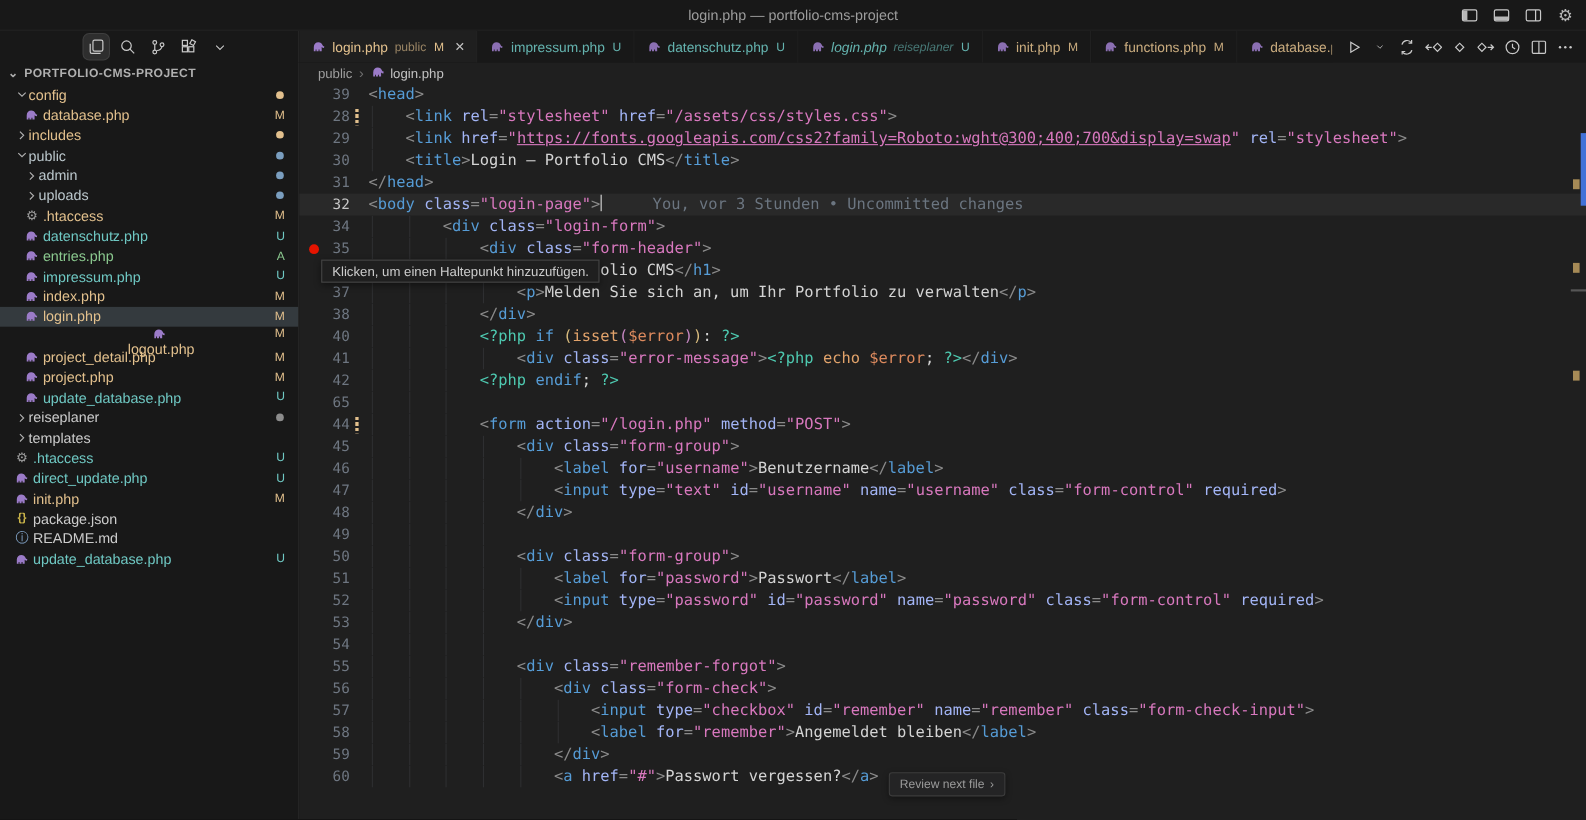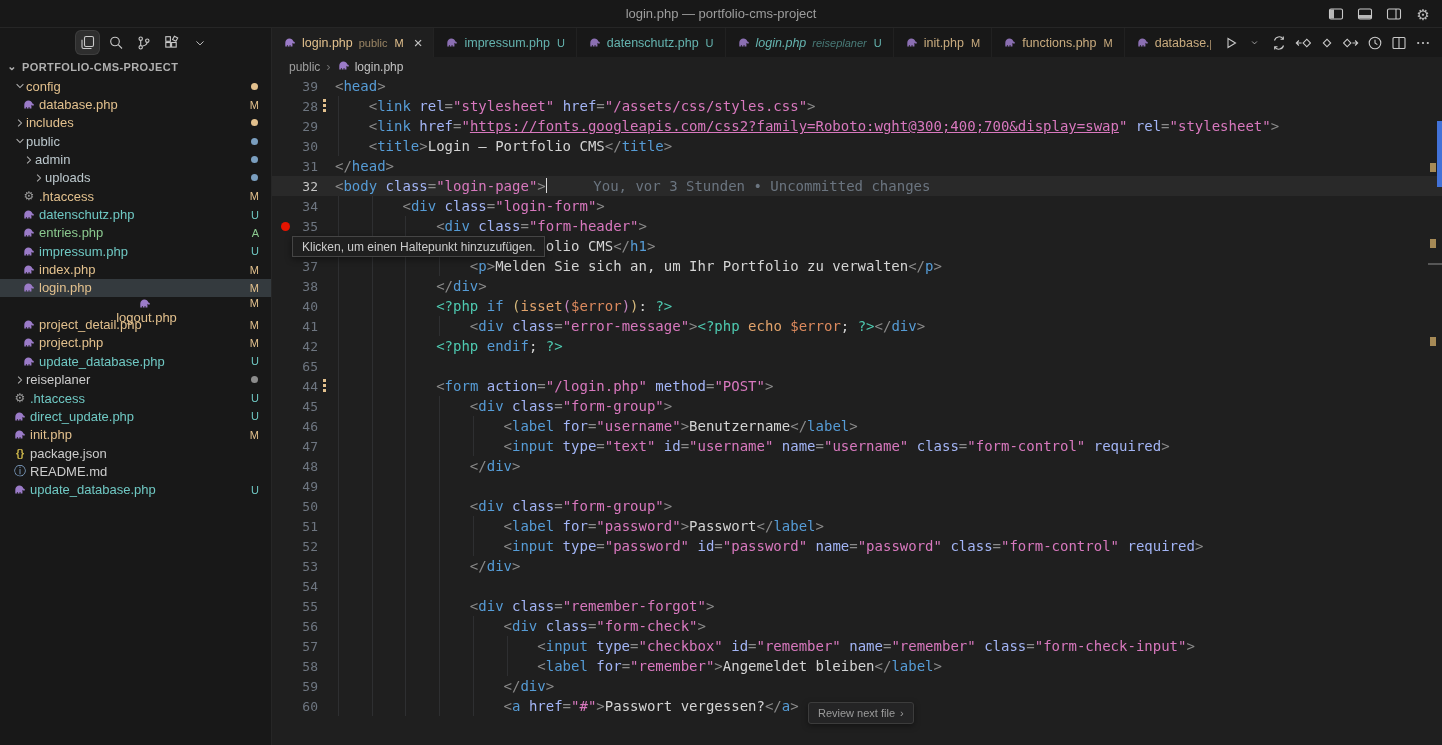--- a/index.html
+++ b/index.html
@@ -307,21 +307,21 @@
         </div>
         <div class="tree-row" style="padding-left: 22px;">
           <span class="twisty">
             <svg width="12" height="12" viewBox="0 0 16 16" fill="none" stroke="#b0b0b0" stroke-width="1.4">
               <path d="M5.5 3.5l4.5 4.5-4.5 4.5"></path>
             </svg>
           </span>
           <span style="color: rgb(188, 200, 205);">admin</span>
           <span class="dotb" style="background: rgb(122, 158, 191);"></span>
         </div>
-        <div class="tree-row" style="padding-left: 32px;">
+        <div class="tree-row" style="padding-left: 22px;">
           <span class="twisty">
             <svg width="12" height="12" viewBox="0 0 16 16" fill="none" stroke="#b0b0b0" stroke-width="1.4">
               <path d="M5.5 3.5l4.5 4.5-4.5 4.5"></path>
             </svg>
           </span>
           <span style="color: rgb(188, 200, 205);">uploads</span>
           <span class="dotb" style="background: rgb(122, 158, 191);"></span>
         </div>
         <div class="tree-row" style="padding-left: 22px;">
           <span class="ficon">
@@ -412,20 +412,28 @@
           <span class="tree-badge" style="color: rgb(111, 200, 195);">U</span>
         </div>
         <div class="tree-row" style="padding-left: 13px;">
           <span class="twisty">
             <svg width="12" height="12" viewBox="0 0 16 16" fill="none" stroke="#b0b0b0" stroke-width="1.4">
               <path d="M5.5 3.5l4.5 4.5-4.5 4.5"></path>
             </svg>
           </span>
           <span style="color: rgb(204, 204, 204);">reiseplaner</span>
           <span class="dotb" style="background: rgb(140, 140, 140);"></span>
+        </div>
+        <div class="tree-row" style="padding-left: 13px;">
+          <span class="twisty">
+            <svg width="12" height="12" viewBox="0 0 16 16" fill="none" stroke="#b0b0b0" stroke-width="1.4">
+              <path d="M5.5 3.5l4.5 4.5-4.5 4.5"></path>
+            </svg>
+          </span>
+          <span style="color: rgb(204, 204, 204);">templates</span>
         </div>
         <div class="tree-row" style="padding-left: 13px;">
           <span class="ficon">
             <span class="gear-small">⚙</span>
           </span>
           <span style="color: rgb(111, 200, 195);">.htaccess</span>
           <span class="tree-badge" style="color: rgb(111, 200, 195);">U</span>
         </div>
         <div class="tree-row" style="padding-left: 13px;">
           <span class="ficon">

